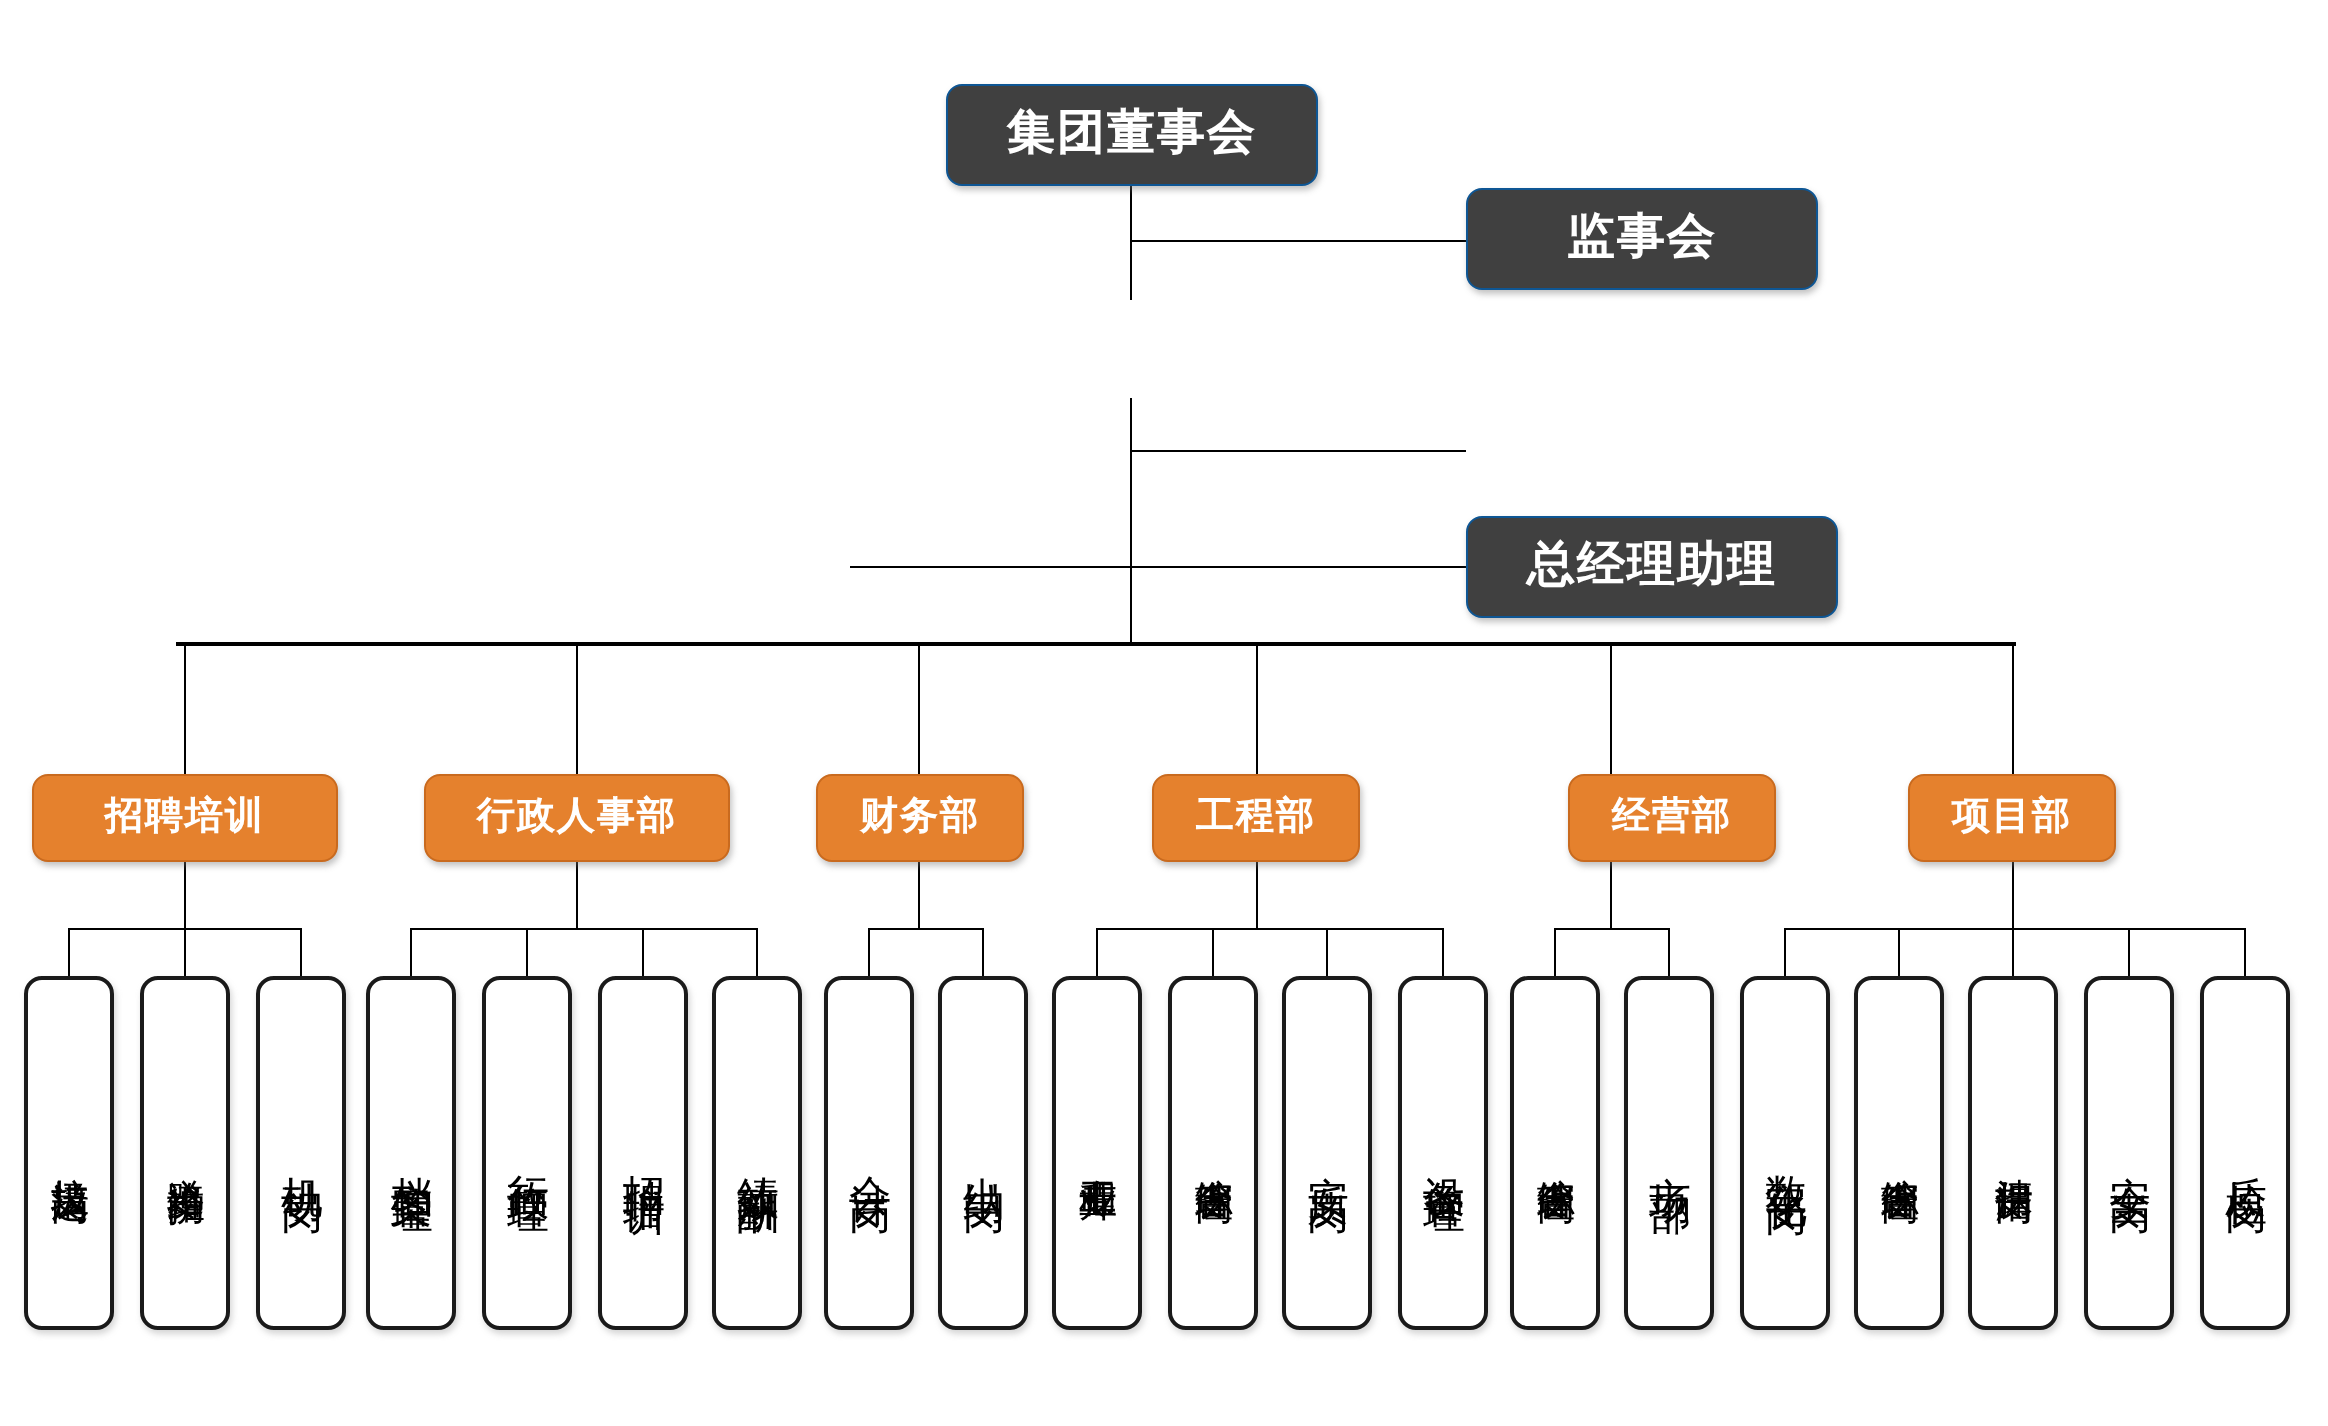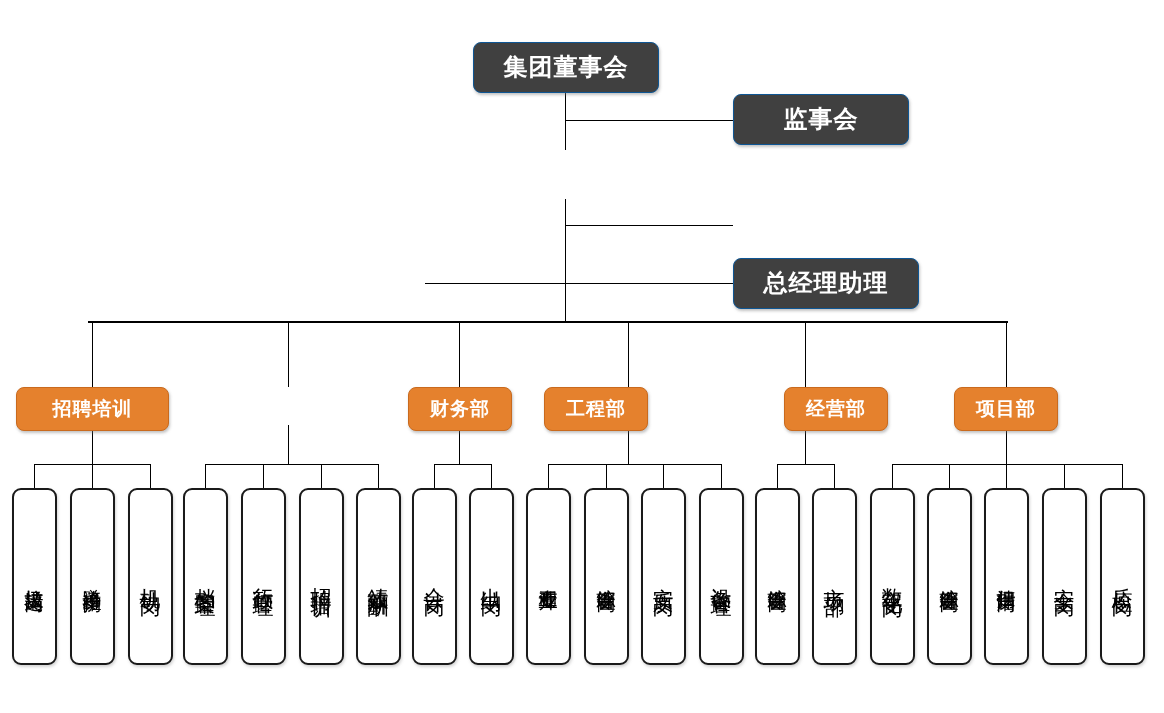--- a/index.html
+++ b/index.html
@@ -144,24 +144,25 @@
 
   <div class="node blue" style="left:733px; top:94px; width:176px; height:51px;">监事会</div>
 
 
 
   <div class="node blue" style="left:733px; top:258px; width:186px; height:51px;">总经理助理</div>
 
 
   <div class="node orange" style="left:16px; top:387px; width:153px; height:44px;">招聘培训</div>
 
+  <div class="node orange" style="left:212px; top:387px; width:153px; height:44px;">行政人事部</div>
 
   <div class="node orange" style="left:408px; top:387px; width:104px; height:44px;">财务部</div>
 
-  <div class="node orange" style="left:544px; top:387px; width:104px; height:44px;">工程部</div>
+  <div class="node orange" style="left:576px; top:387px; width:104px; height:44px;">工程部</div>
 
   <div class="node orange" style="left:784px; top:387px; width:104px; height:44px;">经营部</div>
 
   <div class="node orange" style="left:954px; top:387px; width:104px; height:44px;">项目部</div>
 
   <div class="leaf" style="left:12px; top:488px; width:45px; height:177px;">
     <span class="vtext" style="font-size: 19px; letter-spacing: 1px;">垃圾清运岗</span>
   </div>
   <div class="leaf" style="left:70px; top:488px; width:45px; height:177px;">
     <span class="vtext" style="font-size: 19px; letter-spacing: 1px;">道路维护岗</span>

